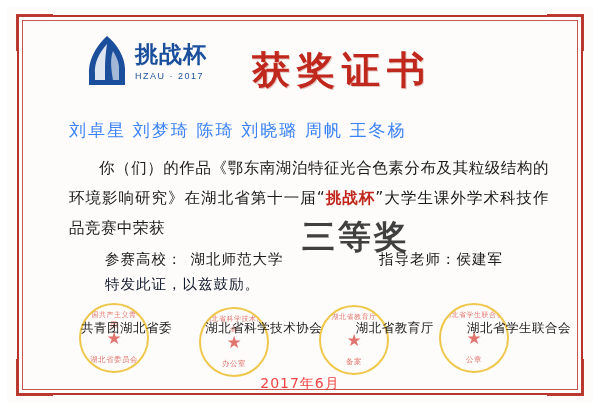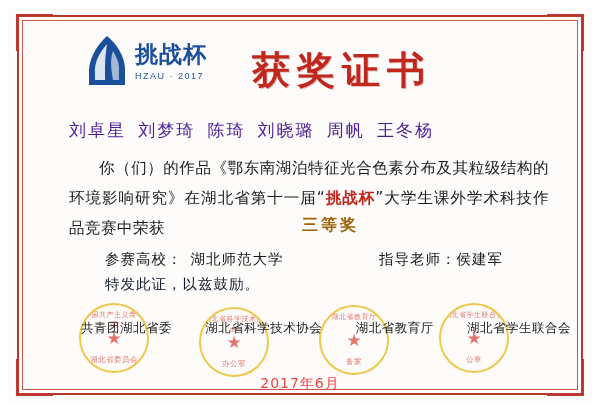--- a/index.html
+++ b/index.html
@@ -97,23 +97,23 @@
     text-shadow: 1px 1px 0 rgba(150,20,10,0.25);
     margin-top: 6px;
   }
 
   
   .names {
     position: absolute;
     left: 62px;
     top: 112px;
     font-size: 17px;
-    color: #4c1d95;
+    color: #3b82f6;
     letter-spacing: 2px;
-    font-family: Liberation Mono, monospace;
+    font-family: Liberation Sans, sans-serif;
   }
   .para {
     position: absolute;
     left: 62px;
     top: 146px;
     width: 480px;
     font-size: 15.5px;
     line-height: 30px;
     color: #1a1a1a;
     letter-spacing: 0.5px;
@@ -122,22 +122,22 @@
   .para .indent { padding-left: 30px; }
   .highlight-red {
     color: #c0271d;
     font-weight: bold;
     font-family: "DejaVu Serif", "Liberation Serif", serif;
   }
   .award {
     position: absolute;
     left: 295px;
     top: 208px;
-    font-size: 16px;
-    color: #a16207;
+    font-size: 33px;
+    color: #404040;
     font-weight: bold;
     letter-spacing: 3px;
     font-family: "DejaVu Serif", "Liberation Serif", serif;
   }
 
   .row-school {
     position: absolute;
     left: 98px;
     top: 243px;
     font-size: 14.5px;

